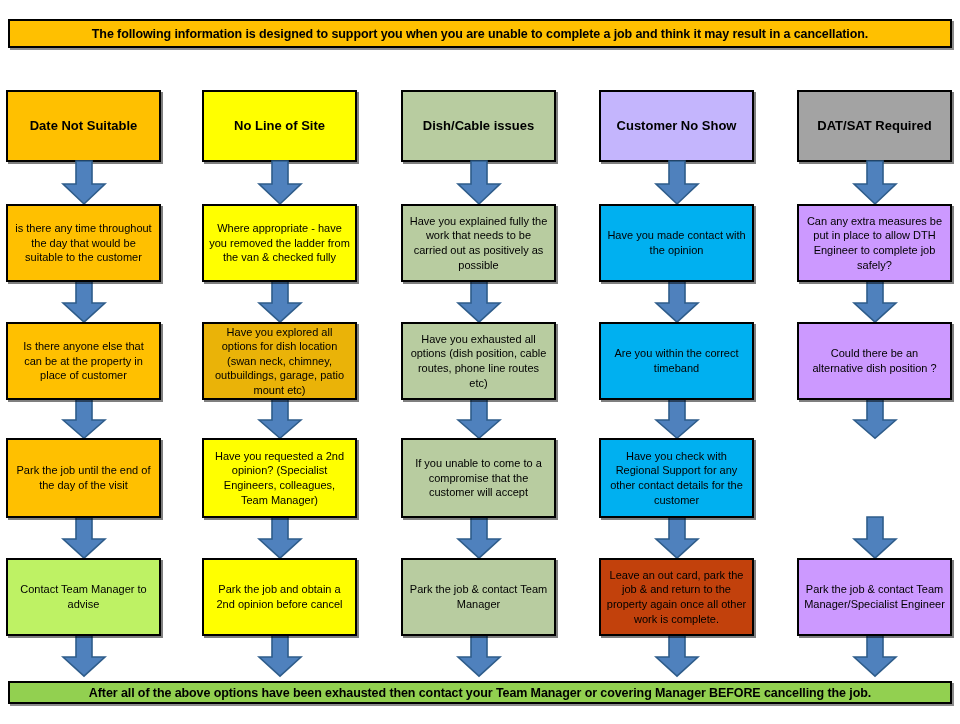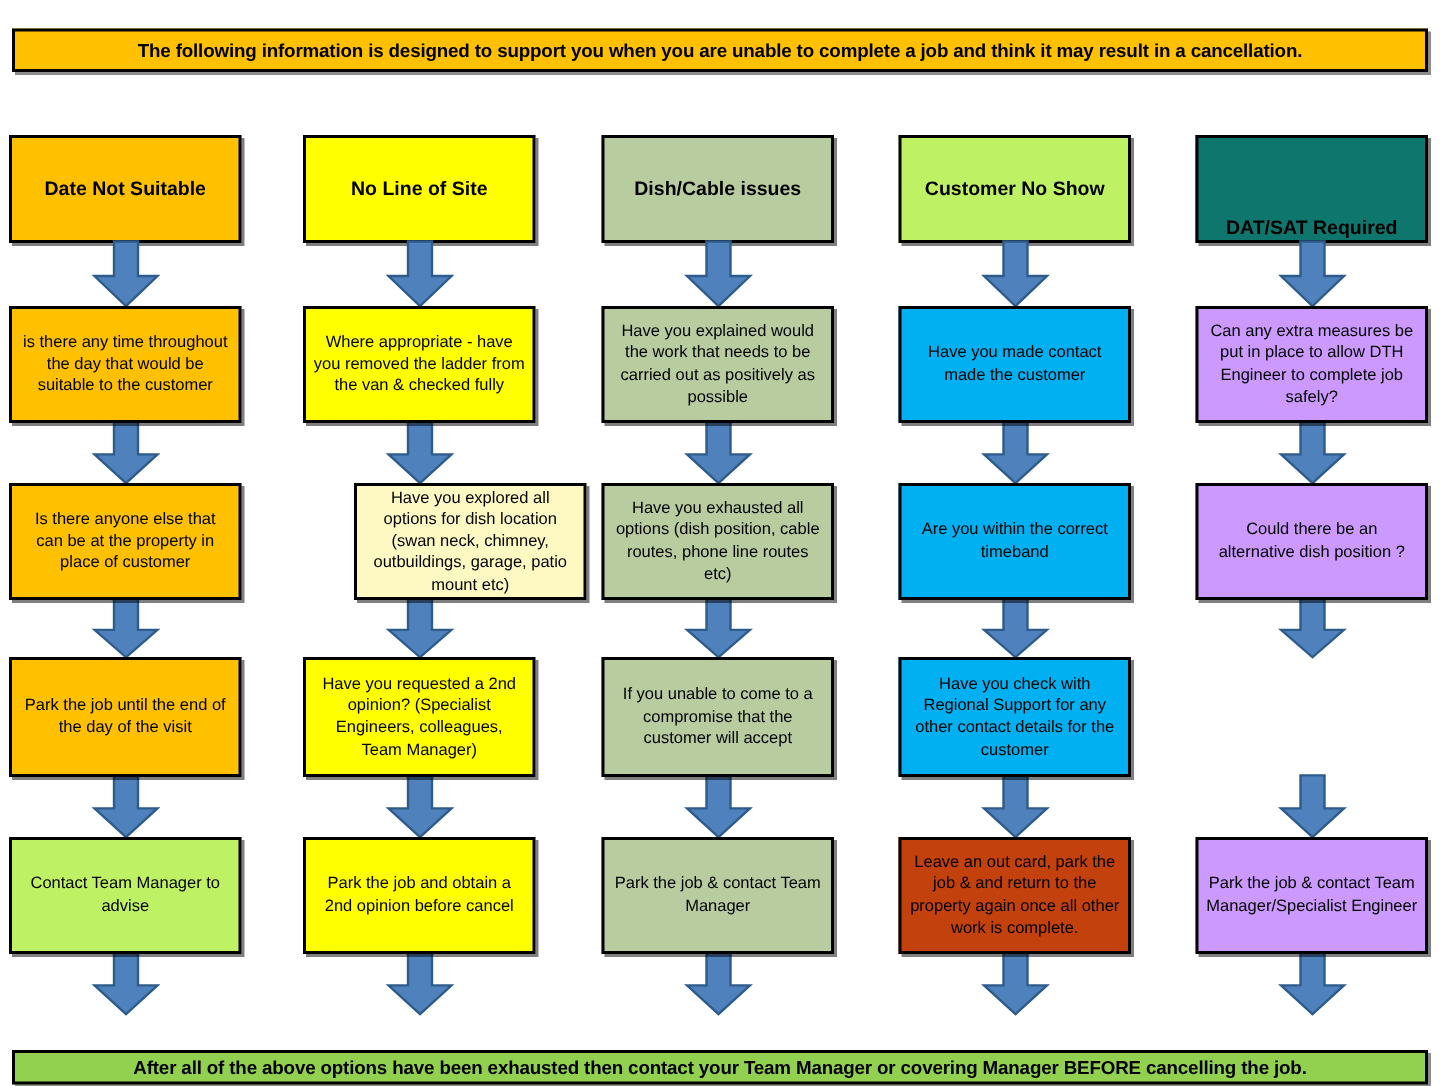--- a/index.html
+++ b/index.html
@@ -38,21 +38,21 @@
   }
   #top-banner {
     left: 8px;
     top: 19px;
     width: 944px;
     height: 29px;
     background: #FFC000;
   }
   #bottom-banner {
     left: 8px;
-    top: 700px;
+    top: 681px;
     width: 944px;
     height: 23px;
     background: #92D050;
   }
 
   
   .column {
     position: absolute;
     top: 0;
     width: 155px;
@@ -186,21 +186,21 @@
           </svg>
         </div>
         <div class="arrow a4">
           <svg viewBox="0 0 46 46" width="46" height="100%" preserveAspectRatio="none">
             <polygon points="15,1 31,1 31,24 44,24 23,44 2,24 15,24" fill="#4F81BD" stroke="#2E5C8A" stroke-width="1.6" stroke-linejoin="miter"></polygon>
           </svg>
         </div>
         <div class="node r0" style="background: rgb(255, 255, 0);">
           <span class="node-text">Where appropriate - have you removed the ladder from the van &amp; checked fully</span>
         </div>
-        <div class="node r1" style="background: #fef9c3; margin-left: 34px;">
+        <div class="node r1" style="background: #eab308;">
           <span class="node-text">Have you explored all options for dish location (swan neck, chimney, outbuildings, garage, patio mount etc)</span>
         </div>
         <div class="node r2" style="background: rgb(255, 255, 0);">
           <span class="node-text">Have you requested a 2nd opinion? (Specialist Engineers, colleagues, Team Manager)</span>
         </div>
         <div class="node r3" style="background: rgb(255, 255, 0);">
           <span class="node-text">Park the job and obtain a 2nd opinion before cancel</span>
         </div>
       </div>
       <div class="column" id="col-2">
@@ -226,34 +226,34 @@
           <svg viewBox="0 0 46 46" width="46" height="100%" preserveAspectRatio="none">
             <polygon points="15,1 31,1 31,24 44,24 23,44 2,24 15,24" fill="#4F81BD" stroke="#2E5C8A" stroke-width="1.6" stroke-linejoin="miter"></polygon>
           </svg>
         </div>
         <div class="arrow a4">
           <svg viewBox="0 0 46 46" width="46" height="100%" preserveAspectRatio="none">
             <polygon points="15,1 31,1 31,24 44,24 23,44 2,24 15,24" fill="#4F81BD" stroke="#2E5C8A" stroke-width="1.6" stroke-linejoin="miter"></polygon>
           </svg>
         </div>
         <div class="node r0" style="background: rgb(184, 204, 160);">
-          <span class="node-text">Have you explained would the work that needs to be carried out as positively as possible</span>
+          <span class="node-text">Have you explained fully the work that needs to be carried out as positively as possible</span>
         </div>
         <div class="node r1" style="background: rgb(184, 204, 160); justify-content: flex-end;">
           <span class="node-text">Have you exhausted all options (dish position, cable routes, phone line routes etc)</span>
         </div>
         <div class="node r2" style="background: rgb(184, 204, 160);">
           <span class="node-text">If  you unable to come to a compromise that the customer will accept</span>
         </div>
         <div class="node r3" style="background: rgb(184, 204, 160);">
           <span class="node-text">Park the job &amp; contact Team Manager</span>
         </div>
       </div>
       <div class="column" id="col-3">
-        <div class="node header" style="background: #bef264;">
+        <div class="node header" style="background: #c4b5fd;">
           <span class="node-text">Customer No Show</span>
         </div>
         <div class="arrow a0">
           <svg viewBox="0 0 46 46" width="46" height="100%" preserveAspectRatio="none">
             <polygon points="15,1 31,1 31,24 44,24 23,44 2,24 15,24" fill="#4F81BD" stroke="#2E5C8A" stroke-width="1.6" stroke-linejoin="miter"></polygon>
           </svg>
         </div>
         <div class="arrow a1">
           <svg viewBox="0 0 46 46" width="46" height="100%" preserveAspectRatio="none">
             <polygon points="15,1 31,1 31,24 44,24 23,44 2,24 15,24" fill="#4F81BD" stroke="#2E5C8A" stroke-width="1.6" stroke-linejoin="miter"></polygon>
@@ -268,34 +268,34 @@
           <svg viewBox="0 0 46 46" width="46" height="100%" preserveAspectRatio="none">
             <polygon points="15,1 31,1 31,24 44,24 23,44 2,24 15,24" fill="#4F81BD" stroke="#2E5C8A" stroke-width="1.6" stroke-linejoin="miter"></polygon>
           </svg>
         </div>
         <div class="arrow a4">
           <svg viewBox="0 0 46 46" width="46" height="100%" preserveAspectRatio="none">
             <polygon points="15,1 31,1 31,24 44,24 23,44 2,24 15,24" fill="#4F81BD" stroke="#2E5C8A" stroke-width="1.6" stroke-linejoin="miter"></polygon>
           </svg>
         </div>
         <div class="node r0" style="background: rgb(0, 176, 240);">
-          <span class="node-text">Have you made contact made the customer</span>
+          <span class="node-text">Have you made contact with the opinion</span>
         </div>
         <div class="node r1" style="background: rgb(0, 176, 240);">
           <span class="node-text">Are you within the correct timeband</span>
         </div>
         <div class="node r2" style="background: rgb(0, 176, 240);">
           <span class="node-text">Have you check with Regional Support for any other contact details for the customer</span>
         </div>
         <div class="node r3" style="background: #c2410c;">
           <span class="node-text">Leave an out card, park the job &amp; and return to the property again once all other work is complete.</span>
         </div>
       </div>
       <div class="column" id="col-4">
-        <div class="node header" style="background: #0f766e; align-items: flex-end;">
+        <div class="node header" style="background: #a3a3a3;">
           <span class="node-text">DAT/SAT Required</span>
         </div>
         <div class="arrow a0">
           <svg viewBox="0 0 46 46" width="46" height="100%" preserveAspectRatio="none">
             <polygon points="15,1 31,1 31,24 44,24 23,44 2,24 15,24" fill="#4F81BD" stroke="#2E5C8A" stroke-width="1.6" stroke-linejoin="miter"></polygon>
           </svg>
         </div>
         <div class="arrow a1">
           <svg viewBox="0 0 46 46" width="46" height="100%" preserveAspectRatio="none">
             <polygon points="15,1 31,1 31,24 44,24 23,44 2,24 15,24" fill="#4F81BD" stroke="#2E5C8A" stroke-width="1.6" stroke-linejoin="miter"></polygon>

